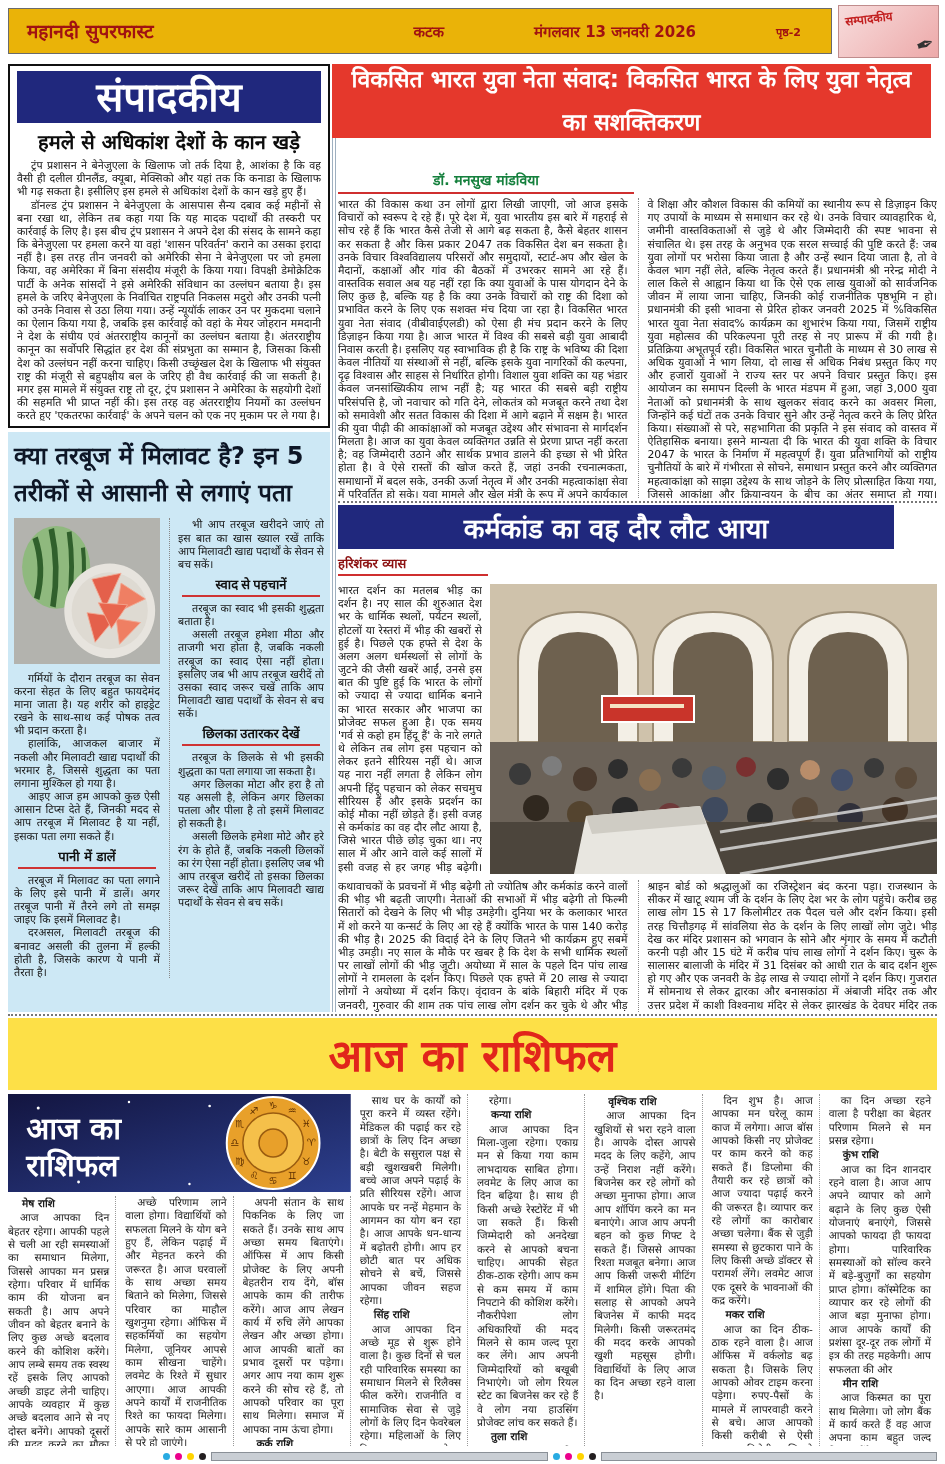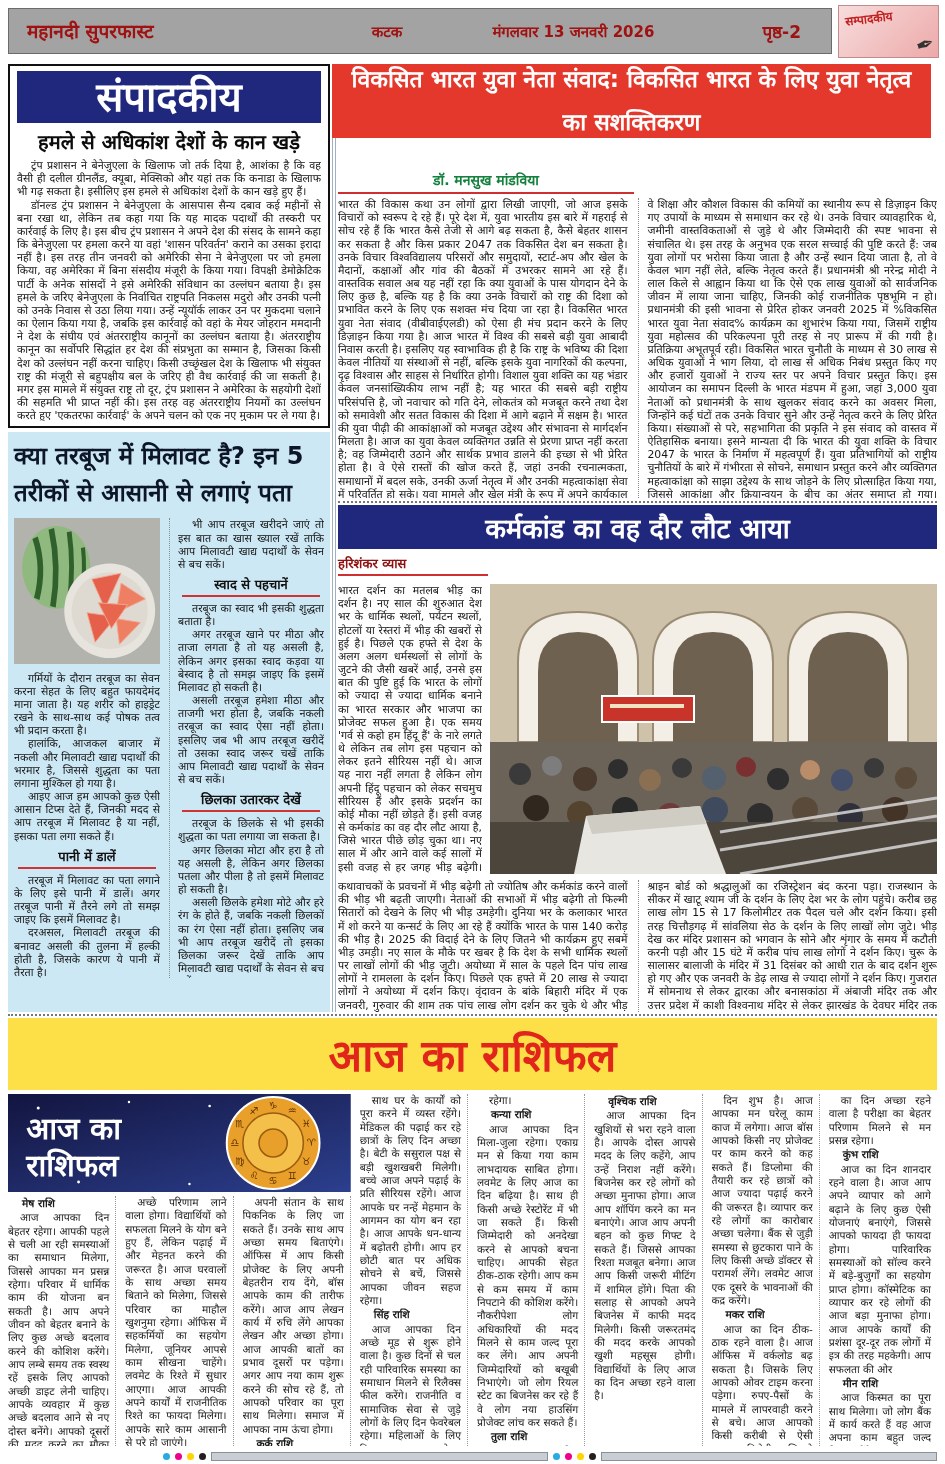--- a/index.html
+++ b/index.html
@@ -1,24 +1,24 @@
 <!DOCTYPE html>
 <html lang="hi"><head>
 <meta charset="utf-8">
 <style>
   html,body{margin:0;padding:0;background:#9a9a9a;}
   .page{position:relative;width:945px;height:1464px;margin:0 auto;background:#ffffff;
         font-family:"DejaVu Sans","Liberation Sans",sans-serif;color:#1a1a1a;overflow:hidden;}
   
-  .masthead{position:absolute;left:8px;top:8px;width:822px;height:44px;background:#a3a3a3;
+  .masthead{position:absolute;left:8px;top:8px;width:822px;height:44px;background:#eab308;
             border:1px solid #6b6b6b;display:flex;align-items:center;color:#a01212;font-weight:bold;}
   .m-brand{margin-left:18px;font-size:19px;}
   .m-city{margin-left:auto;font-size:15px;}
   .m-date{margin-left:90px;font-size:15px;}
-  .m-page{margin-left:108px;margin-right:30px;font-size:17px;}
+  .m-page{margin-left:80px;margin-right:30px;font-size:11px;}
   .corner-logo{position:absolute;left:838px;top:5px;width:99px;height:51px;
                background:linear-gradient(135deg,#f7dcdc,#eda9a9);border:1px solid #c08c8c;overflow:hidden;}
   .corner-label{position:absolute;left:6px;top:4px;color:#c21f1f;font-weight:bold;font-size:12px;transform:rotate(-7deg);}
   .corner-pen{position:absolute;right:4px;bottom:0px;font-size:22px;color:#333;transform:rotate(-20deg);}
   
   .v-main-div{position:absolute;left:332px;top:64px;height:948px;width:2px;
               border-left:1px solid #9fb0c0;border-right:1px solid #9fb0c0;}
   .vdot{border-left:1px dotted #888;}
   .hdot{position:absolute;border-top:2px dotted #777;}
   
@@ -29,35 +29,35 @@
   .ed-headline{text-align:center;font-weight:bold;font-size:20px;color:#0c0c0c;margin:5px 0 4px;}
   .body-text{font-size:10.8px;line-height:1.22;text-align:justify;color:#141414;}
   .body-text p{margin:0;text-indent:14px;}
   .ed-body{height:262px;overflow:hidden;}
   
   .melon{position:absolute;left:8px;top:432px;width:322px;height:580px;background:#cde8f5;
          padding:4px 6px;box-sizing:border-box;overflow:hidden;}
   .melon-headline{font-size:24px;font-weight:bold;color:#0d1626;line-height:1.55;margin:2px 0 6px;}
   .melon-cols{display:flex;gap:9px;height:460px;overflow:hidden;}
   .melon-col{flex:1;overflow:hidden;}
-  .melon-col.right{padding-left:8px;}
+  .melon-col.right{padding-left:8px;font-family:Liberation Serif, serif;}
   .melon-img{width:100%;height:146px;margin-bottom:4px;}
   .subhead{display:block;font-weight:bold;font-size:13px;text-align:center;color:#111;
            border-bottom:2.5px solid #cf3333;padding-bottom:2px;margin:6px 4px 5px;}
   
   .vb-banner{position:absolute;left:332px;top:64px;width:599px;height:74px;background:#e5382c;
              color:#fff;font-weight:bold;font-size:23px;text-align:center;line-height:1.85;
              display:flex;align-items:center;justify-content:center;padding:0 14px;box-sizing:border-box;}
   .vb-byline{position:absolute;left:338px;top:170px;width:296px;text-align:center;color:#15803d;
              font-weight:bold;font-size:14px;border-bottom:2px solid #cf2f2f;padding-bottom:3px;}
   .vb-cols{position:absolute;left:338px;top:198px;width:599px;height:300px;display:flex;gap:10px;overflow:hidden;}
   .vb-col{flex:1;overflow:hidden;}
   .vb-col.right{padding-left:9px;}
   
-  .kk-banner{position:absolute;left:338px;top:505px;width:599px;height:44px;background:#20287d;color:#fff;
+  .kk-banner{position:absolute;left:338px;top:505px;width:556px;height:44px;background:#20287d;color:#fff;
              font-weight:bold;font-size:27px;display:flex;align-items:center;justify-content:center;}
   .kk-byline{position:absolute;left:338px;top:554px;width:150px;color:#8c1111;font-weight:bold;font-size:13px;
              border-bottom:2px solid #cf2f2f;padding-bottom:2px;}
   .kk-narrow{position:absolute;left:338px;top:584px;width:144px;height:290px;overflow:hidden;}
   .kk-photo{position:absolute;left:490px;top:584px;width:447px;height:290px;overflow:hidden;}
   .kk-cols{position:absolute;left:338px;top:880px;width:599px;height:132px;display:flex;gap:10px;overflow:hidden;}
   .kk-col{flex:1;overflow:hidden;}
   .kk-col.right{padding-left:9px;}
   
   .rf-banner{position:absolute;left:8px;top:1018px;width:929px;height:72px;background:#fde047;
@@ -134,21 +134,20 @@
         
         
         
         
         
       </div>
       <div class="melon-col right body-text vdot">
         <p>भी आप तरबूज खरीदने जाएं तो इस बात का खास ख्याल रखें ताकि आप मिलावटी खाद्य पदार्थों के सेवन से बच सकें।</p>
         <span class="subhead">स्वाद से पहचानें</span>
         <p>तरबूज का स्वाद भी इसकी शुद्धता बताता है।</p>
-        <p>अगर तरबूज खाने पर मीठा और ताजा लगता है तो यह असली है, लेकिन अगर इसका स्वाद कड़वा या बेस्वाद है तो समझ जाइए कि इसमें मिलावट हो सकती है।</p>
         <p>असली तरबूज हमेशा मीठा और ताजगी भरा होता है, जबकि नकली तरबूज का स्वाद ऐसा नहीं होता। इसलिए जब भी आप तरबूज खरीदें तो उसका स्वाद जरूर चखें ताकि आप मिलावटी खाद्य पदार्थों के सेवन से बच सकें।</p>
         <span class="subhead">छिलका उतारकर देखें</span>
         <p>तरबूज के छिलके से भी इसकी शुद्धता का पता लगाया जा सकता है।</p>
         <p>अगर छिलका मोटा और हरा है तो यह असली है, लेकिन अगर छिलका पतला और पीला है तो इसमें मिलावट हो सकती है।</p>
         <p>असली छिलके हमेशा मोटे और हरे रंग के होते हैं, जबकि नकली छिलकों का रंग ऐसा नहीं होता। इसलिए जब भी आप तरबूज खरीदें तो इसका छिलका जरूर देखें ताकि आप मिलावटी खाद्य पदार्थों के सेवन से बच सकें।</p>
 
       </div>
     </div>
   </div>
 

